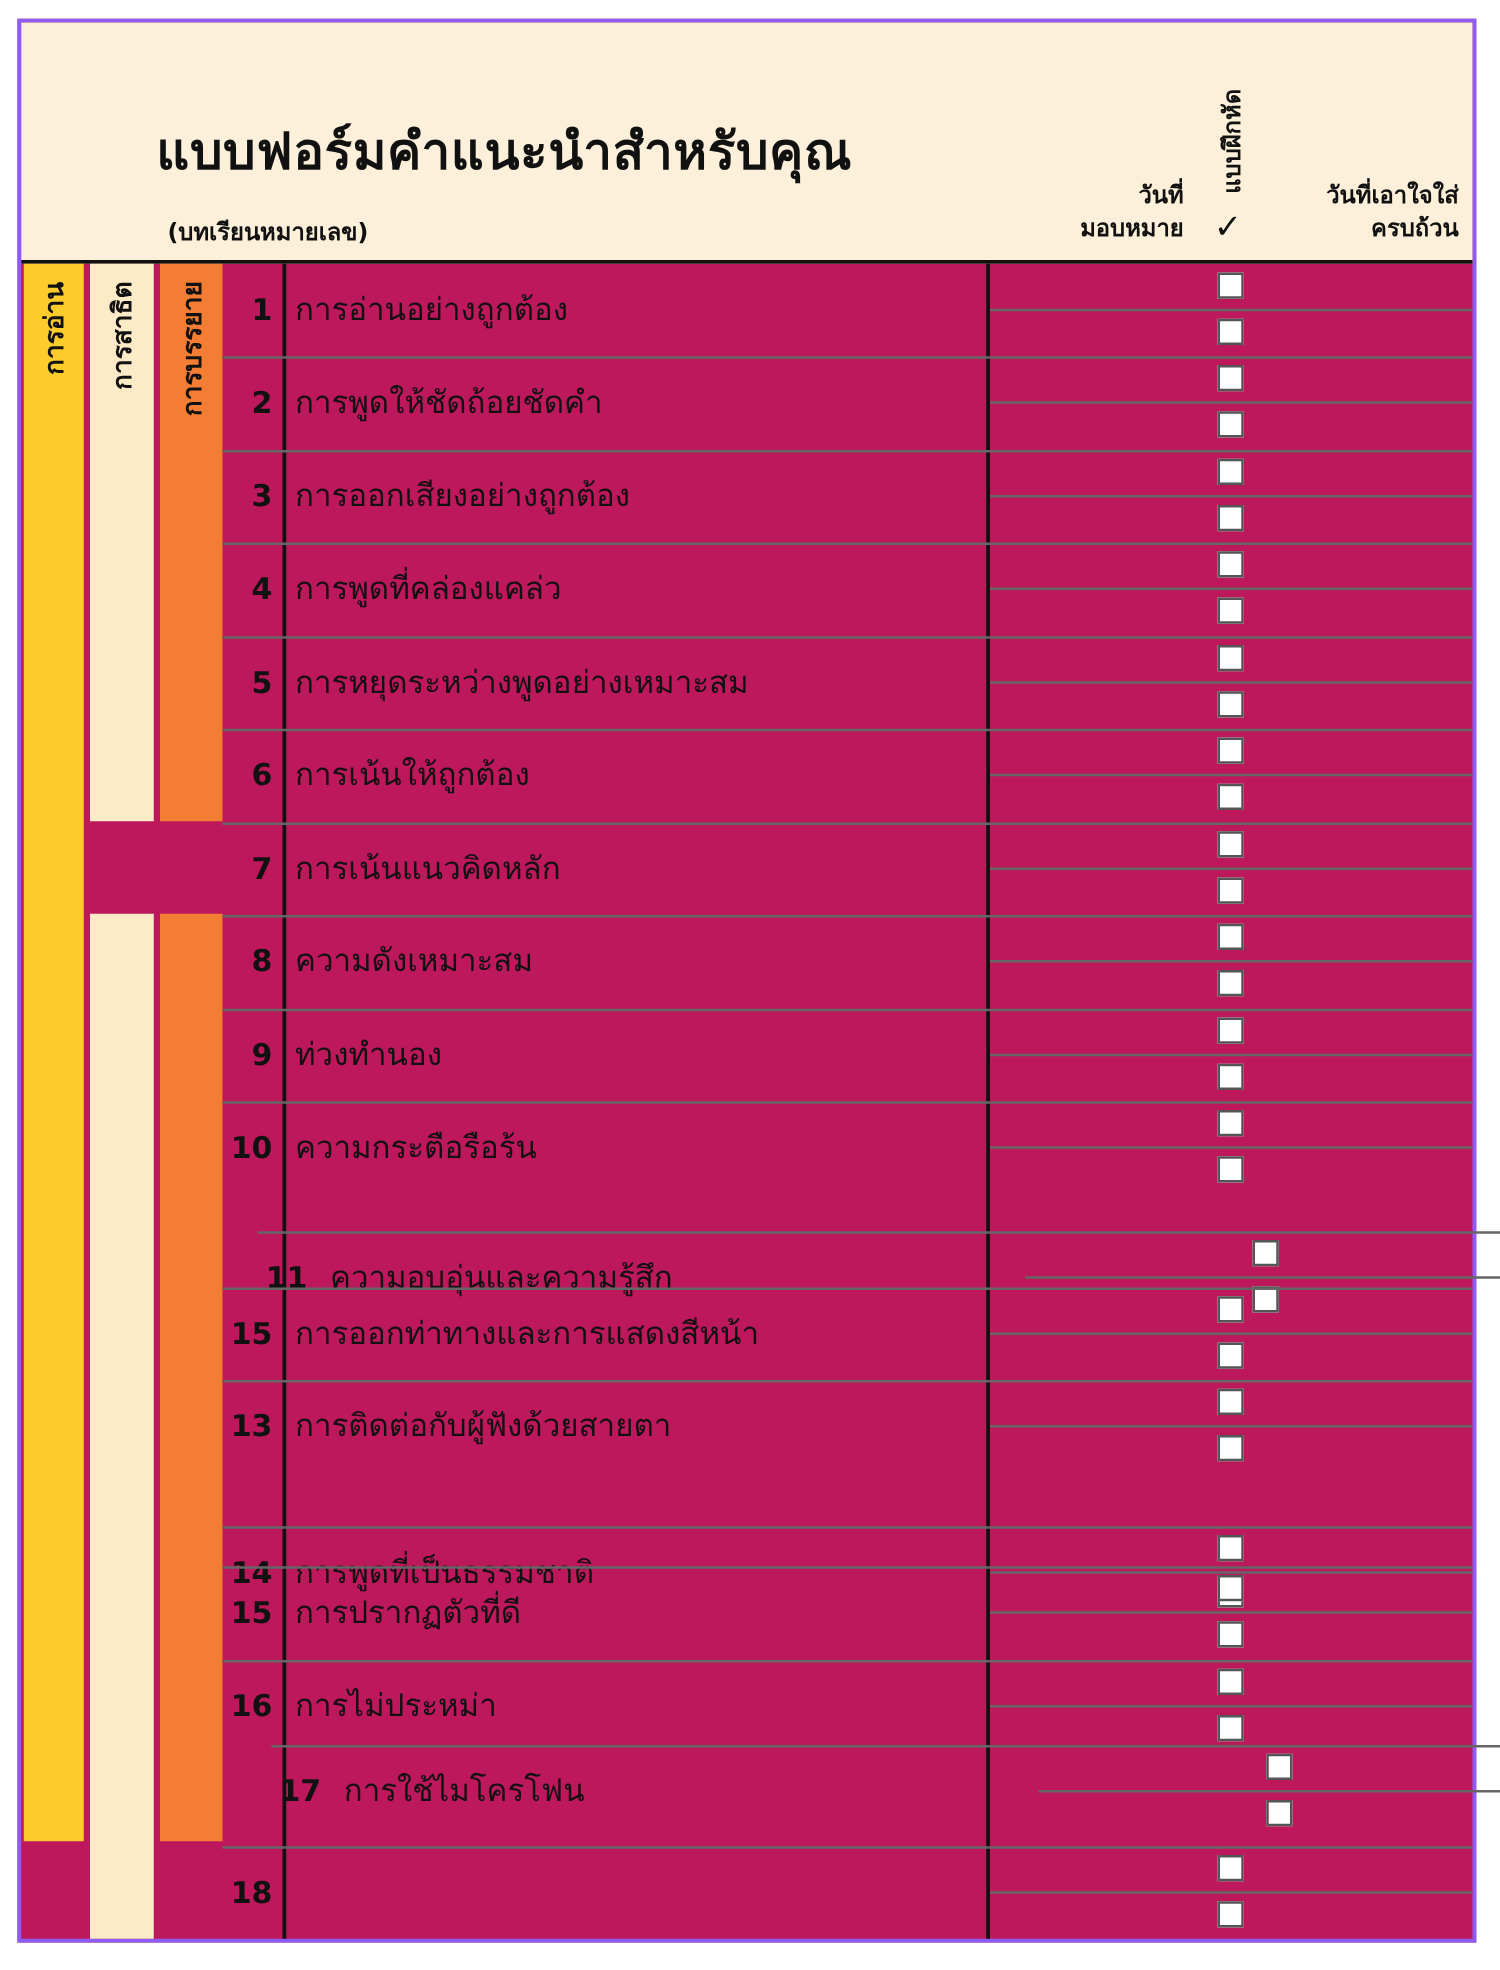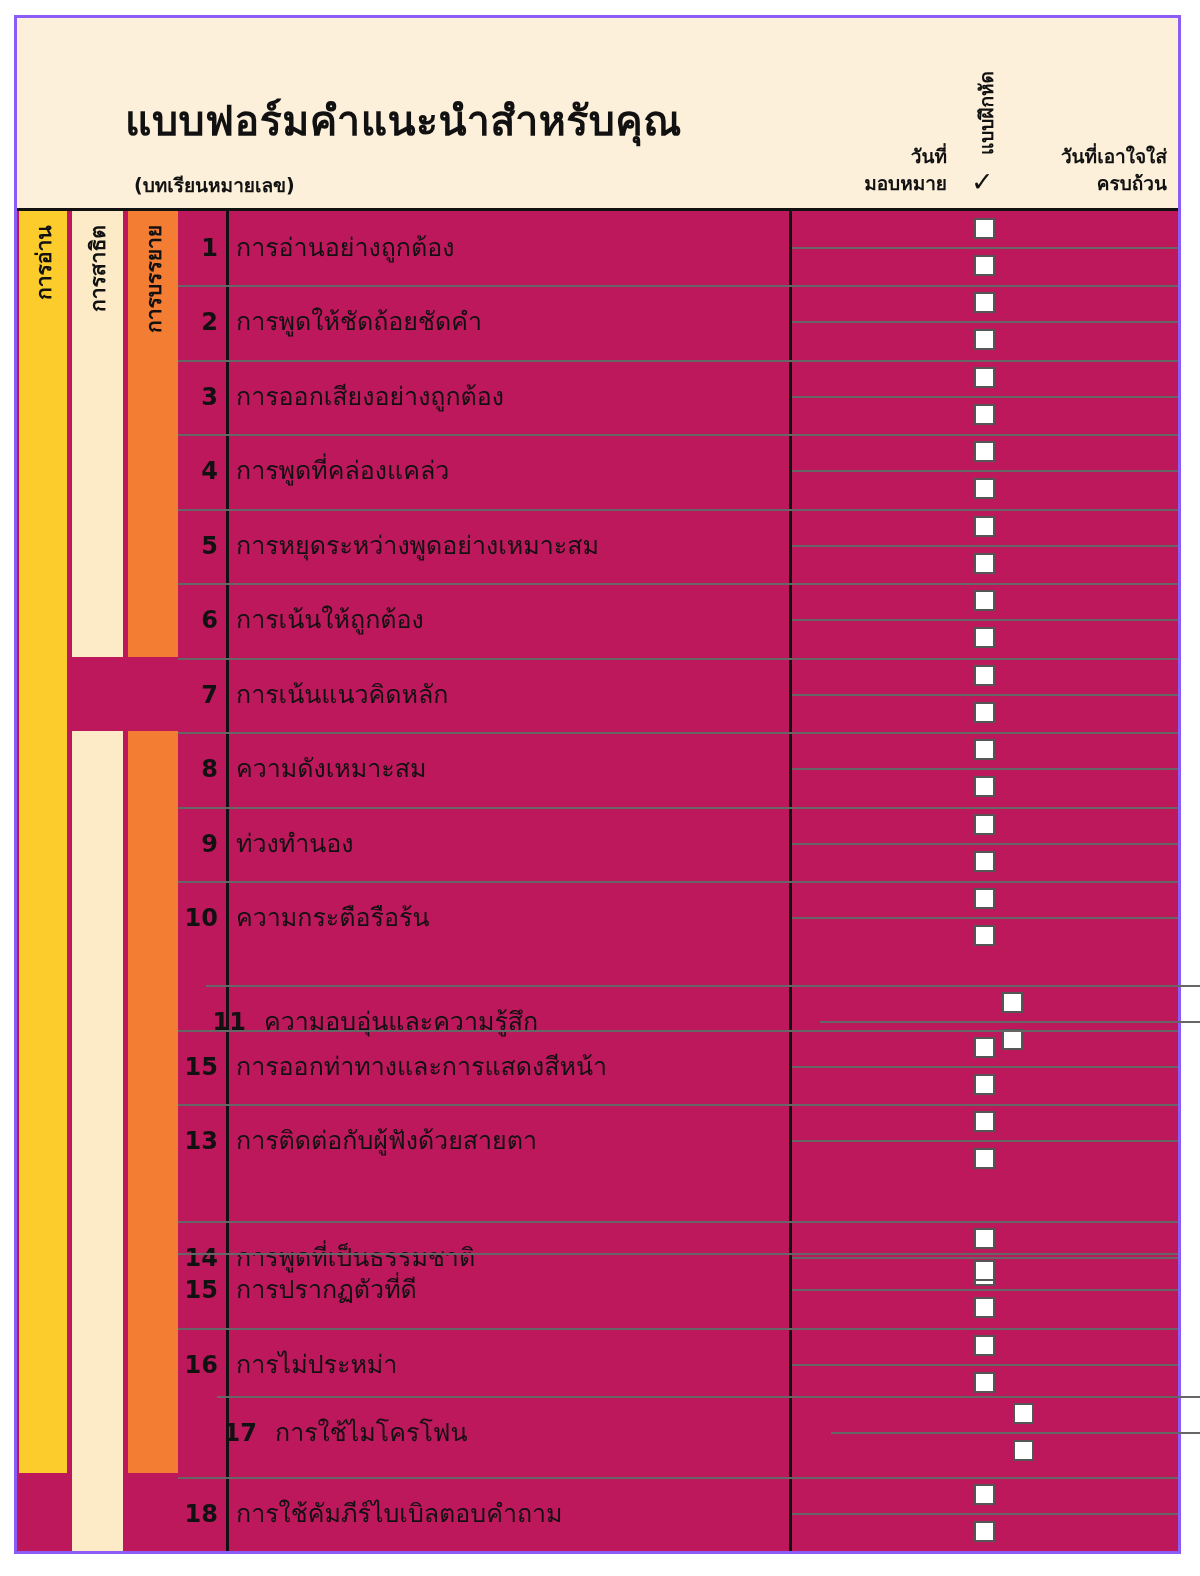--- a/index.html
+++ b/index.html
@@ -214,20 +214,19 @@
           <div class="topline"></div>
           <div class="num">17</div>
           <div class="label">การใช้ไมโครโฟน</div>
           <div class="midline"></div>
           <div class="cb a"></div>
           <div class="cb b"></div>
         </div>
         <div class="row" style="top: 1265.56px;">
           <div class="topline"></div>
           <div class="num">18</div>
-          <div class="label">การใช้คัมภีร์ไบเบิลตอบคำถาม</div>
           <div class="midline"></div>
           <div class="cb a"></div>
           <div class="cb b"></div>
         </div>
       </div>
   </div>
 </div>
 
 </body></html>

